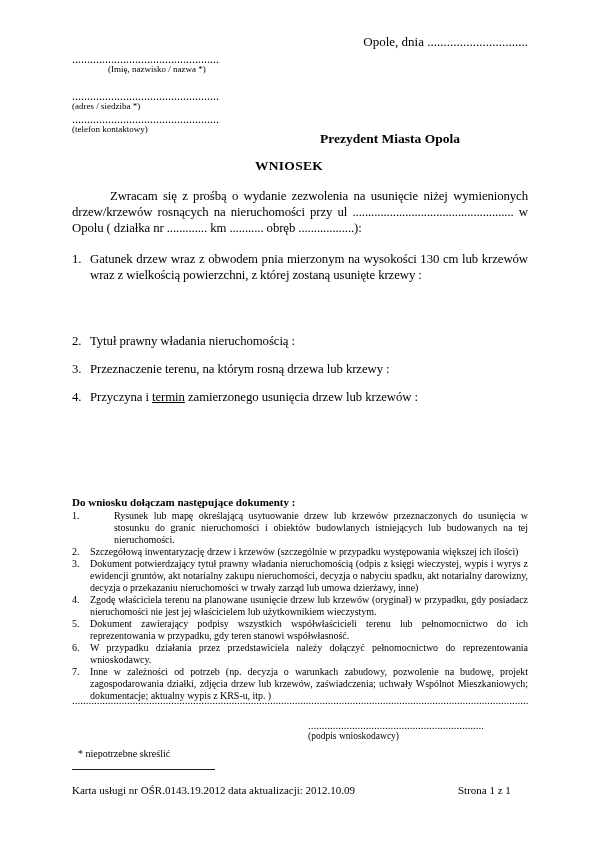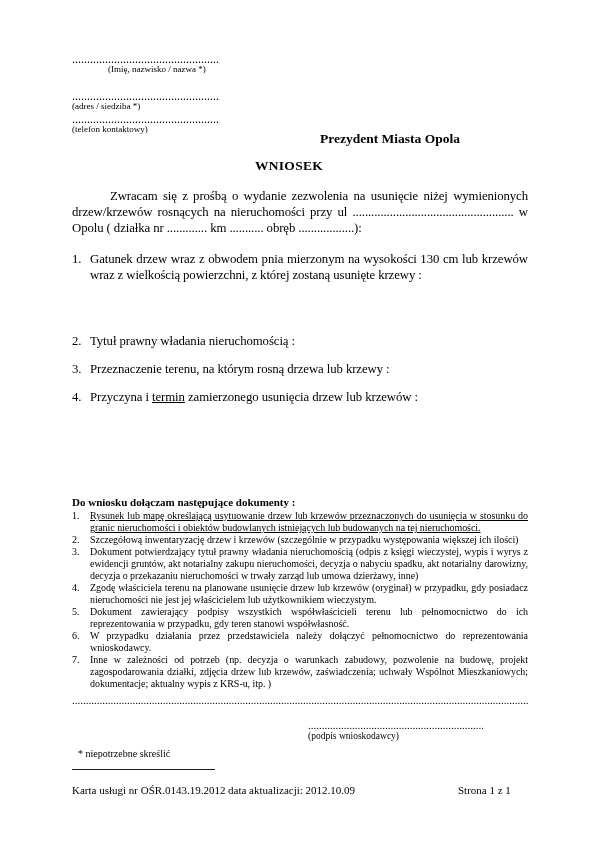--- a/index.html
+++ b/index.html
@@ -33,32 +33,33 @@
   }
   .intro{text-indent:38px;}
   .q-item{display:flex;width:456px;font-size:12.8px;line-height:16px;letter-spacing:-0.1px;}
   .q-num{width:18px;flex:0 0 18px;}
   .q-text{flex:1;text-align:justify;}
   .docs{width:456px;}
   .docs-heading{font-size:11px;font-weight:bold;line-height:13px;margin-bottom:1px;}
   .d-item{display:flex;font-size:10px;line-height:12px;letter-spacing:-0.05px;}
   .d-num{width:18px;flex:0 0 18px;}
   .d-text{flex:1;text-align:justify;}
-  .underlined{text-decoration:underline;}
+  .underlined{margin-left:24px;}
   .u-inline{text-decoration:underline;}
   .sign-label{width:175px;text-align:left;font-size:9.5px;line-height:11px;}
   .footnote{font-size:10px;line-height:12px;}
   .footnote-rule{width:143px;border-top:1px solid #1a1a1a;height:0;}
   .footer-text{font-size:11px;line-height:13px;}
 </style>
 </head>
 <body>
 
 <div class="page">
 
+  <div class="abs date-line" style="top:34px;right:72px;">Opole, dnia ...............................</div>
 
   <div class="abs dots" style="left:72px;top:53px;width:148px;">.......................................................</div>
   <div class="abs small-label" style="left:72px;top:64px;margin-left:36px;">(Imię, nazwisko / nazwa *)</div>
 
   <div class="abs dots" style="left:72px;top:90px;width:148px;">.......................................................</div>
   <div class="abs small-label" style="left:72px;top:101px;">(adres / siedziba *)</div>
 
   <div class="abs dots" style="left:72px;top:113px;width:148px;">.......................................................</div>
   <div class="abs small-label" style="left:72px;top:124px;">(telefon kontaktowy)</div>
 

